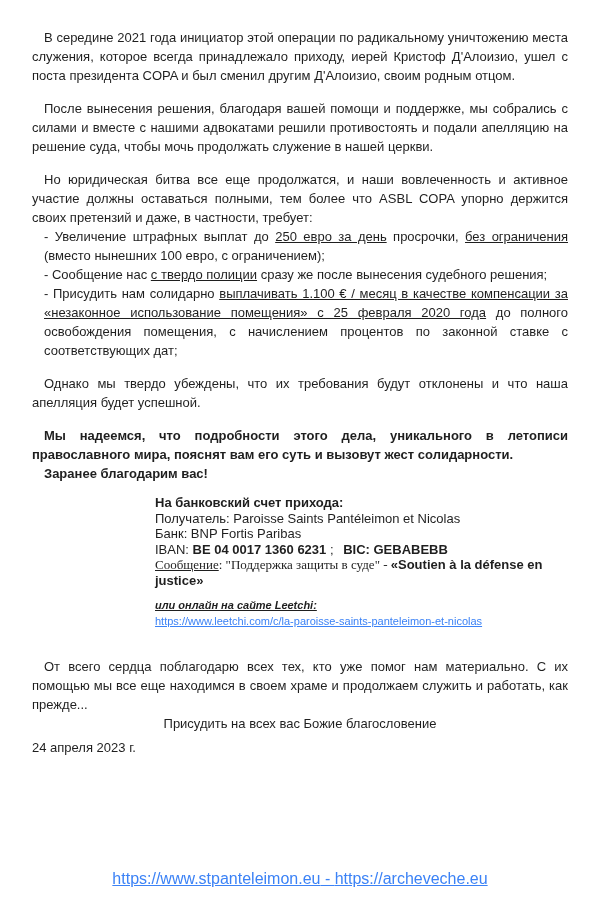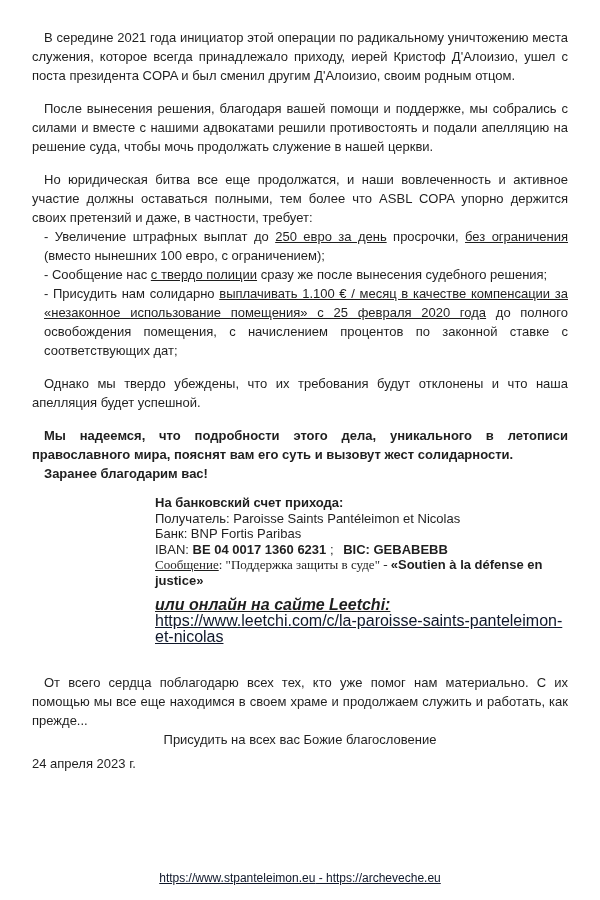--- a/index.html
+++ b/index.html
@@ -24,37 +24,37 @@
   .bold { font-weight: bold; }
   .u { text-decoration: underline; }
   .serif { font-family: "Liberation Serif", serif; }
   .bank-block {
     margin: 12px 0 0 123px;
     font-size: 13px;
     line-height: 15.5px;
   }
   .bank-line { margin: 0; }
   .bic-span { margin-left: 6px; }
-  .leetchi-block { margin: 9px 0 0 123px; font-size: 16px; line-height: 16px; }
+  .leetchi-block { margin: 9px 0 0 123px; font-size: 11px; line-height: 16px; }
   .biu { font-weight: bold; font-style: italic; text-decoration: underline; }
   .link {
-    color: #0f172a;
+    color: #3b82f6;
     text-decoration: underline;
     cursor: pointer;
   }
   .closing { margin-top: 28px; }
   .centered { text-align: center; text-indent: 0; margin: 0; }
   .signature { font-weight: bold; margin: 20px 0 0 0; text-align: left; }
   .date-line { text-align: left; margin: 5px 0 0 0; }
   .footer {
     position: absolute;
     bottom: 12px; left: 0;
     width: 100%;
     text-align: center;
-    font-size: 12px;
+    font-size: 16px;
   }
 </style>
 </head>
 <body>
 
 <div class="page">
 
   <p class="para indent">В середине 2021 года инициатор этой операции по радикальному уничтожению места служения, которое всегда принадлежало приходу, иерей Кристоф Д'Алоизио, ушел с поста президента COPA и был сменил другим Д'Алоизио, своим родным отцом.</p>
 
   <p class="para indent">После вынесения решения, благодаря вашей помощи и поддержке, мы собрались с силами и вместе с нашими адвокатами решили противостоять и подали апелляцию на решение суда, чтобы мочь продолжать служение в нашей церкви.</p>

